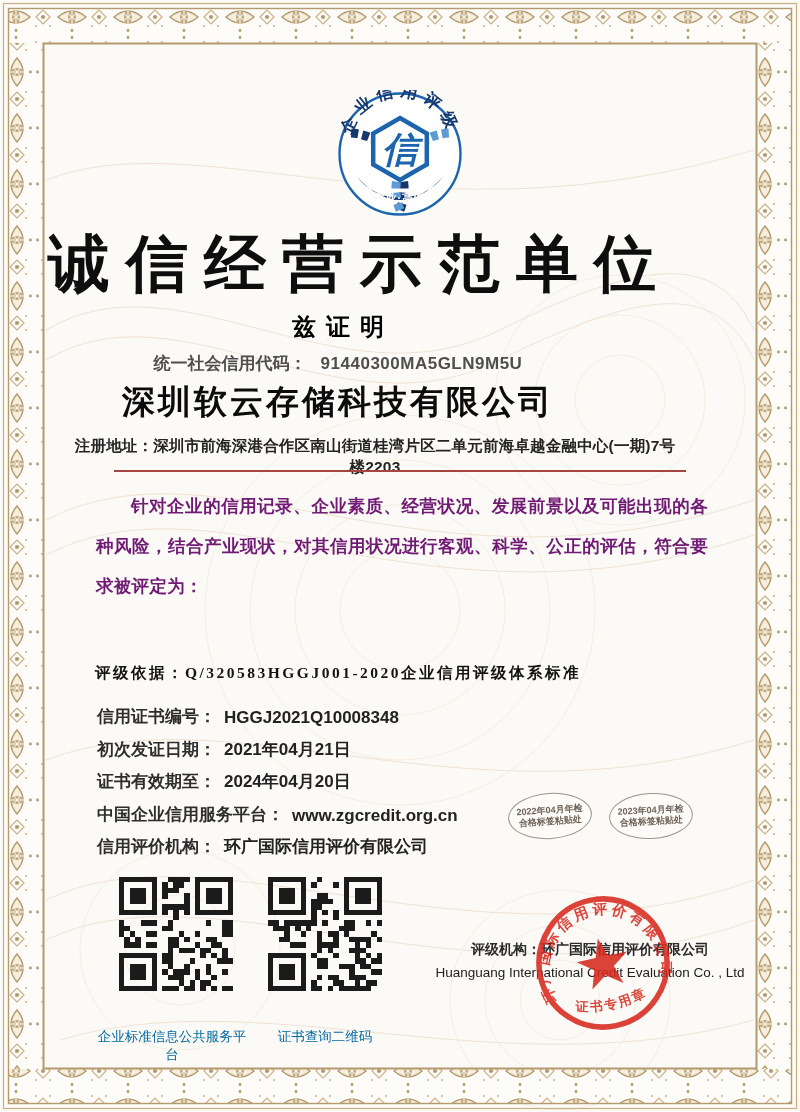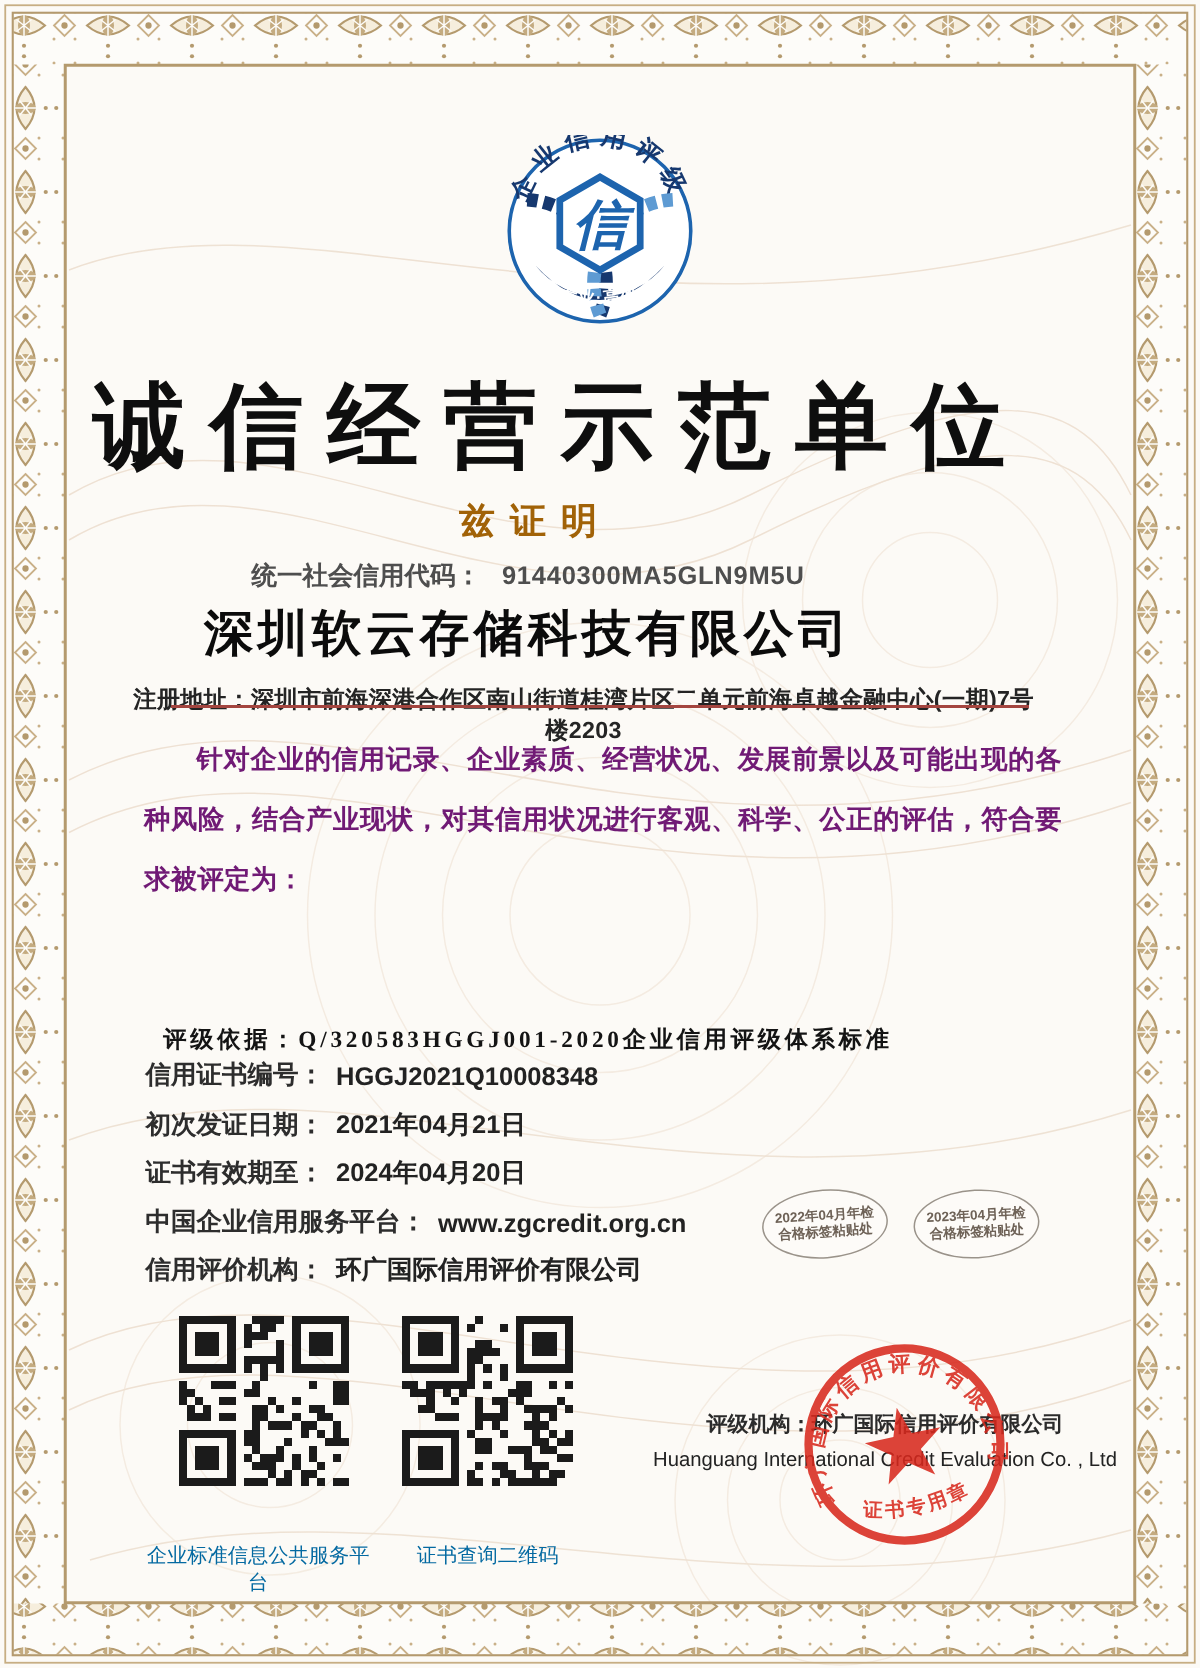--- a/index.html
+++ b/index.html
@@ -5,26 +5,26 @@
   html,body{margin:0;padding:0;background:#e8e8e8;}
   .cert{
     position:relative;width:800px;height:1112px;margin:0 auto;
     background:#fcfaf6;overflow:hidden;
     font-family:"Liberation Sans","DejaVu Sans",sans-serif;color:#1a1a1a;
   }
   .bg,.content{position:absolute;inset:0;}
   .bg{z-index:0;}
   .content{z-index:1;}
   .abs{position:absolute;}
-  .ctr{left:46px;width:612px;text-align:center;margin-top:20px;}
+  .ctr{left:32px;width:612px;text-align:center;}
 
   .logo{left:337px;top:90px;width:126px;height:128px;}
 
   .title{top:222px;font-size:62px;font-weight:bold;letter-spacing:16px;text-indent:16px;color:#0e0e0e;white-space:nowrap;}
-  .subtitle{top:311px;font-size:24px;font-weight:bold;letter-spacing:10px;text-indent:10px;color:#a16207;}
+  .subtitle{top:311px;font-size:24px;font-weight:bold;letter-spacing:10px;text-indent:10px;color:#000000;}
 
   .code-line{top:352px;font-size:17px;font-weight:bold;color:#4e4e4e;}
   .code-line .val{margin-left:14px;letter-spacing:.5px;}
   .company{top:380px;font-size:33px;font-weight:bold;letter-spacing:3px;color:#0b0b0b;}
   .address{top:436px;font-size:15.5px;font-weight:bold;color:#242424;letter-spacing:.2px;padding-left:37px;}
   .divider{top:470px;left:114px;width:572px;border-top:2px solid #a4453f;height:0;}
 
   .paragraph{top:486px;left:96px;width:612px;font-size:17.5px;line-height:40px;color:#701a75;
     text-align:justify;text-indent:2em;font-weight:700;letter-spacing:.3px;}
 

